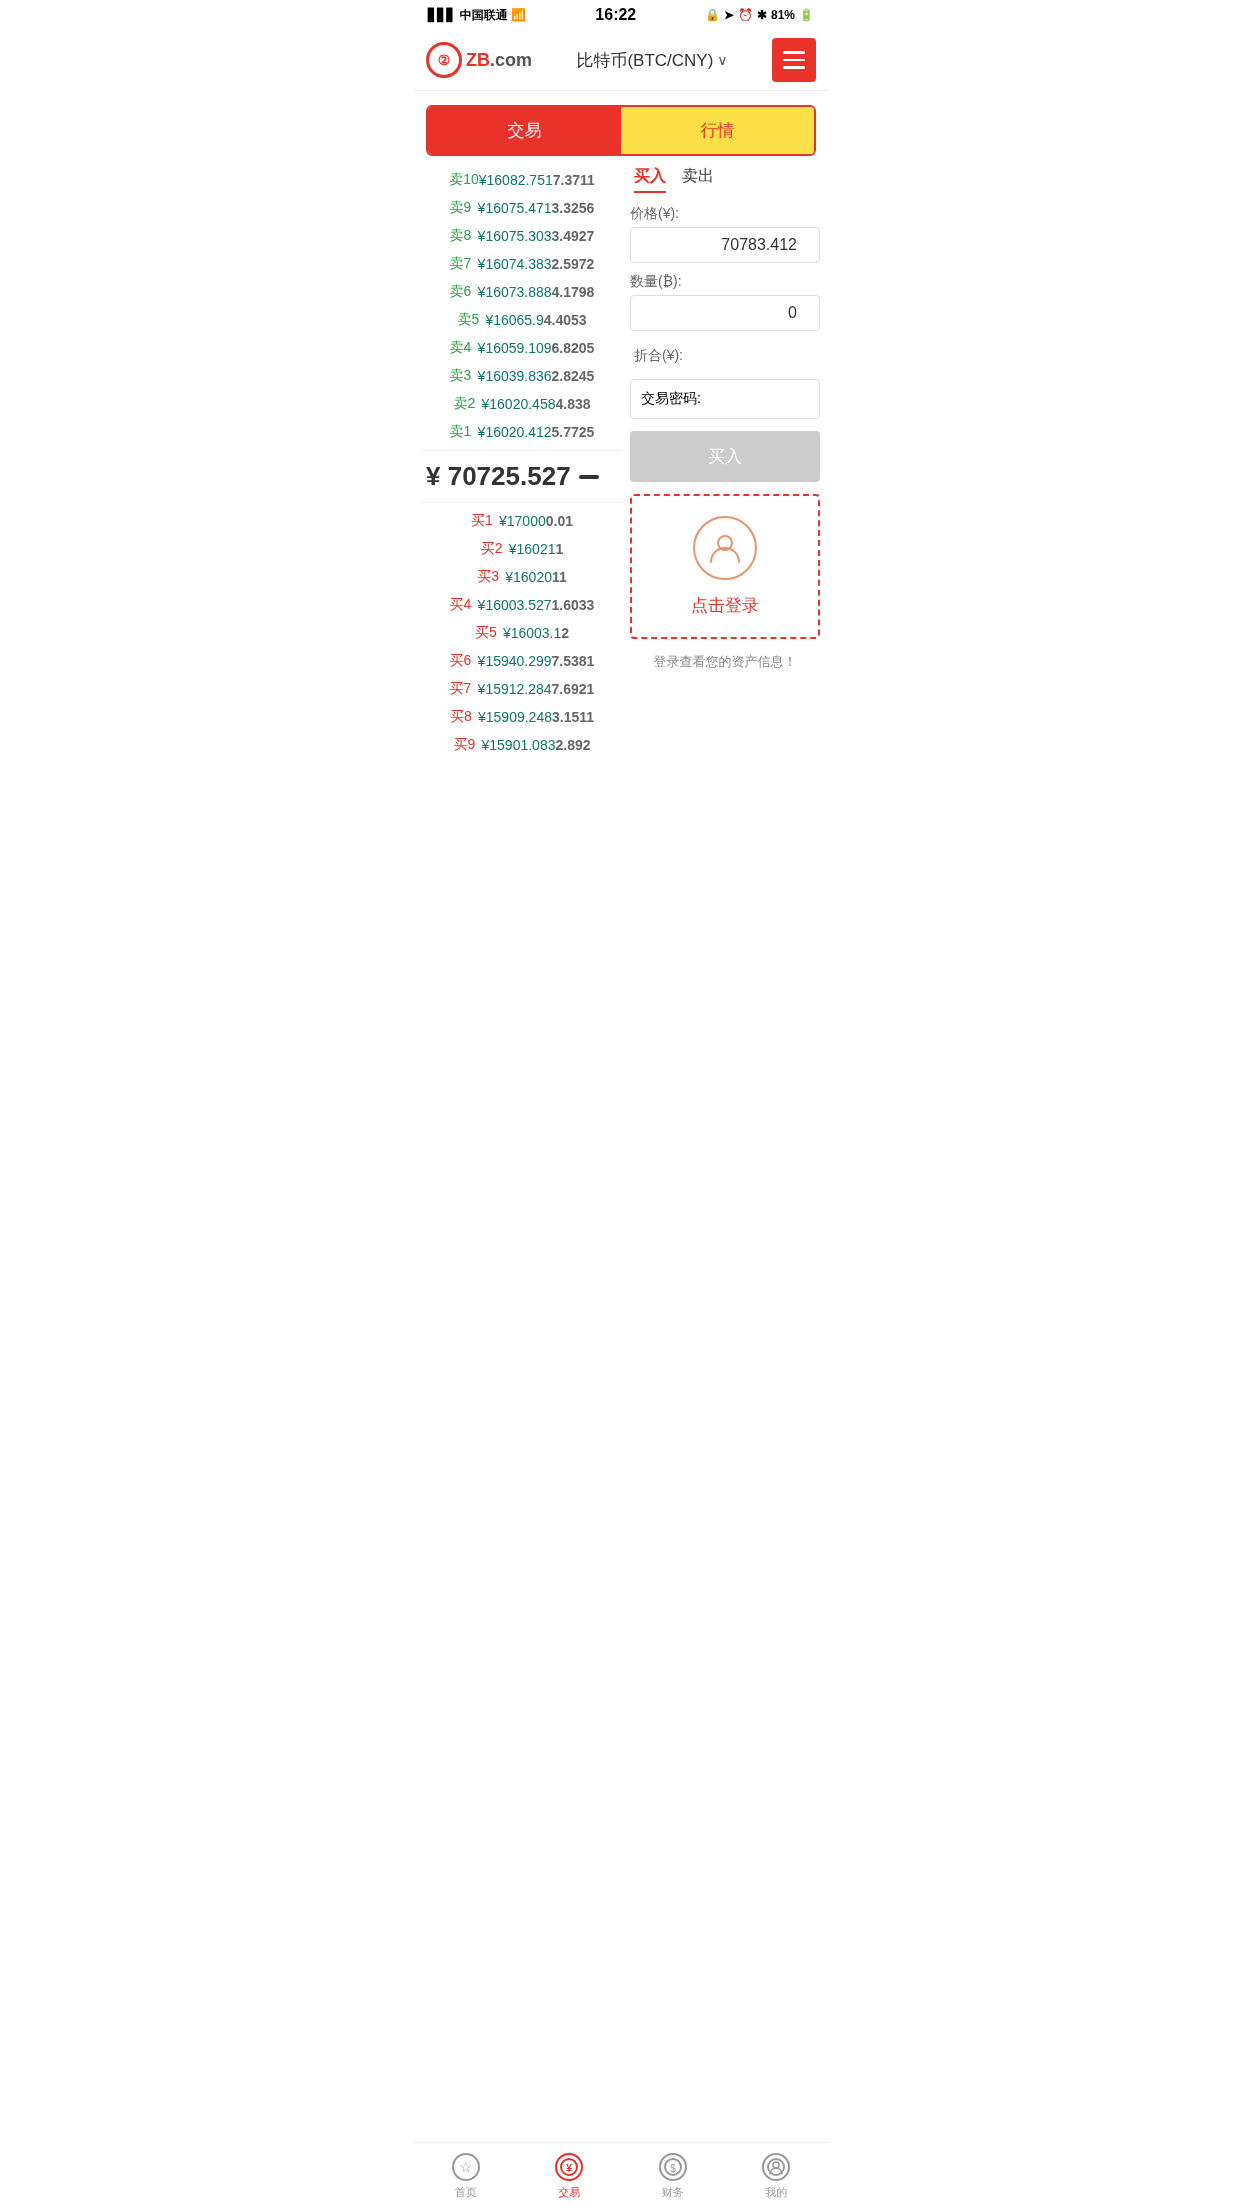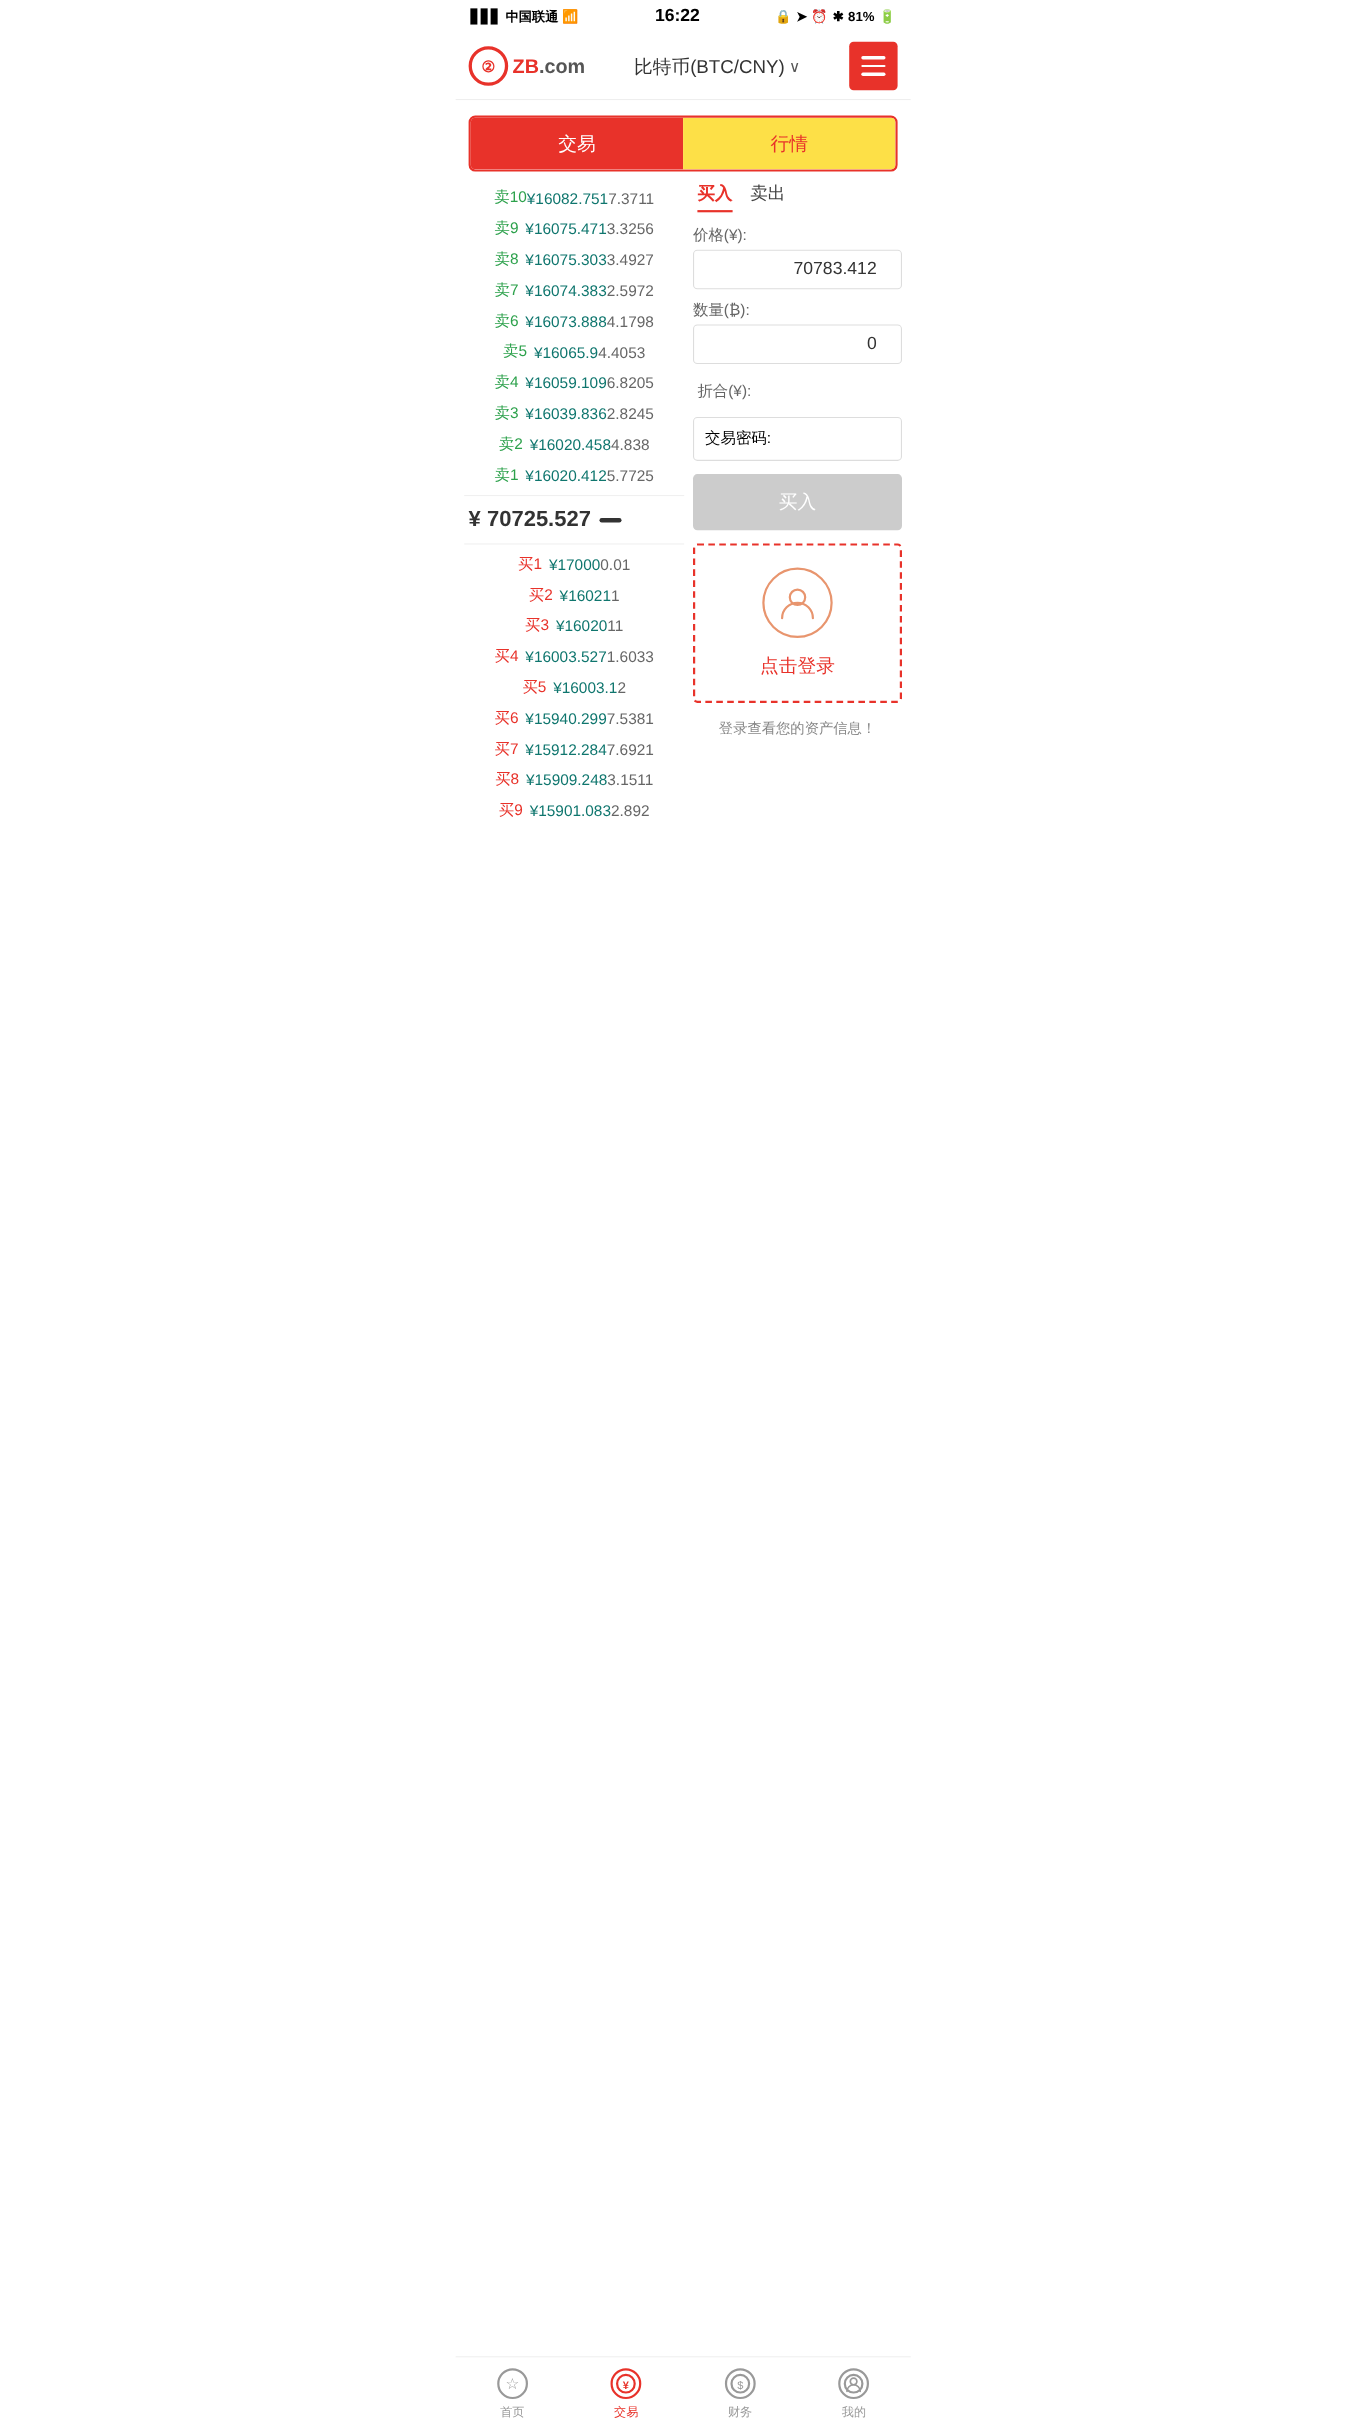--- a/index.html
+++ b/index.html
@@ -97,28 +97,28 @@
       display: flex;
       justify-content: center;
       align-items: center;
       padding: 5px 4px;
       font-size: 14px;
     }
     .order-label { color: #2ca14b; font-weight: 500; min-width: 28px; }
     .order-label.sell { color: #2ca14b; }
     .order-label.buy { color: #e8322a; }
     .order-price { color: #0f766e; }
-    .order-qty { color: #666; }
+    .order-qty { color: #666; font-weight: bold; }
 
     .current-price-row {
       display: flex;
       align-items: center;
       gap: 8px;
       padding: 10px 4px;
-      font-size: 20px;
+      font-size: 26px;
       font-weight: bold;
       color: #333;
       border-top: 1px solid #f0f0f0;
       border-bottom: 1px solid #f0f0f0;
       margin: 4px 0;
     }
     .price-minus {
       width: 20px; height: 4px;
       background: #333;
       border-radius: 2px;

